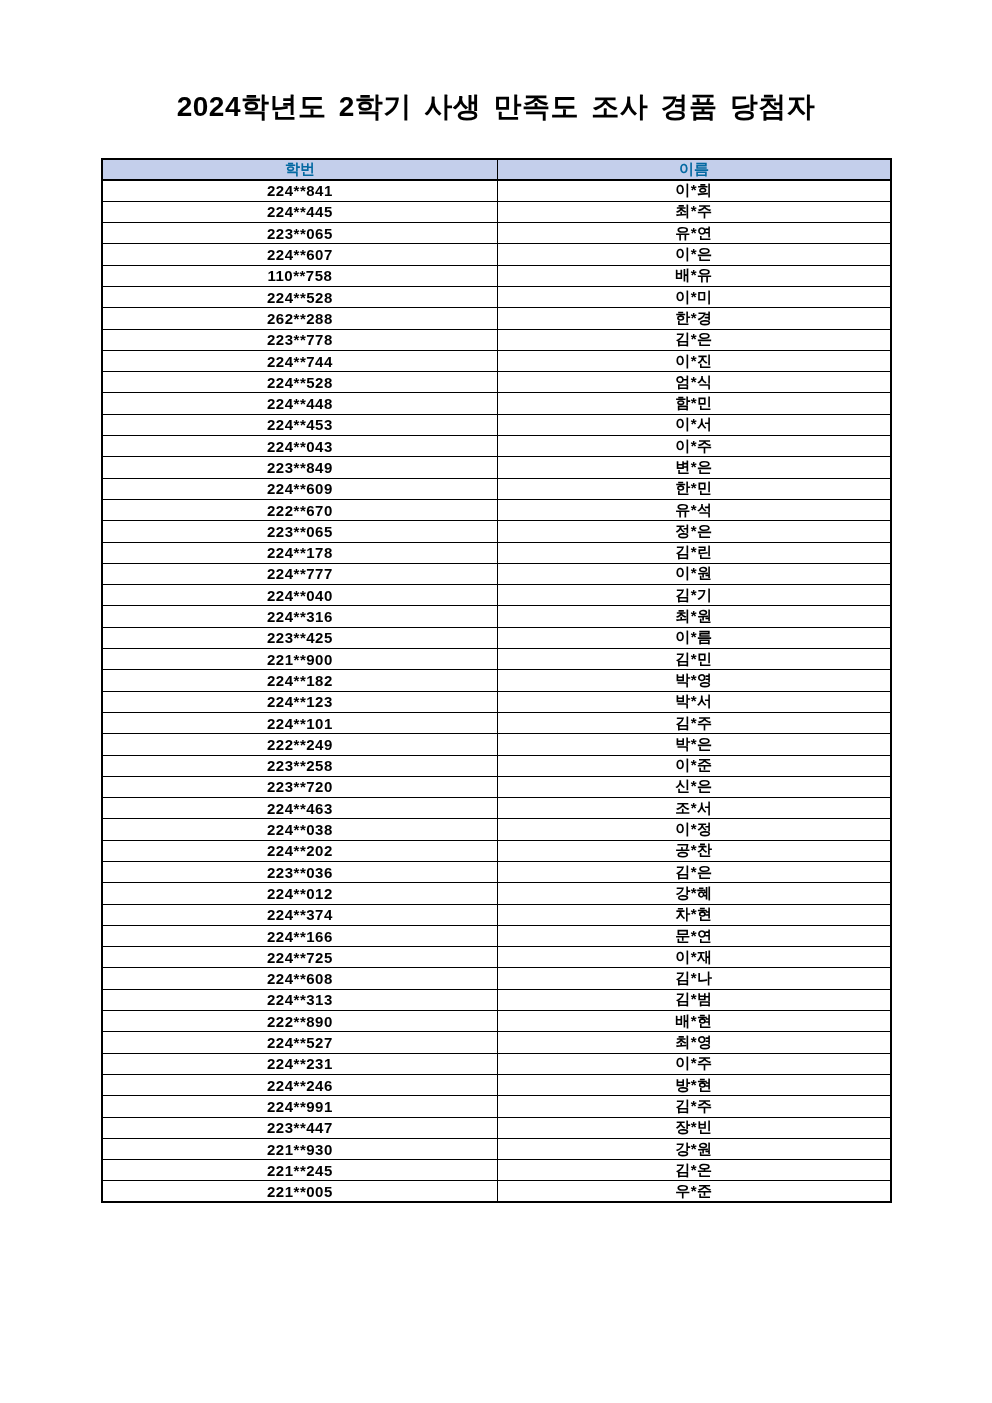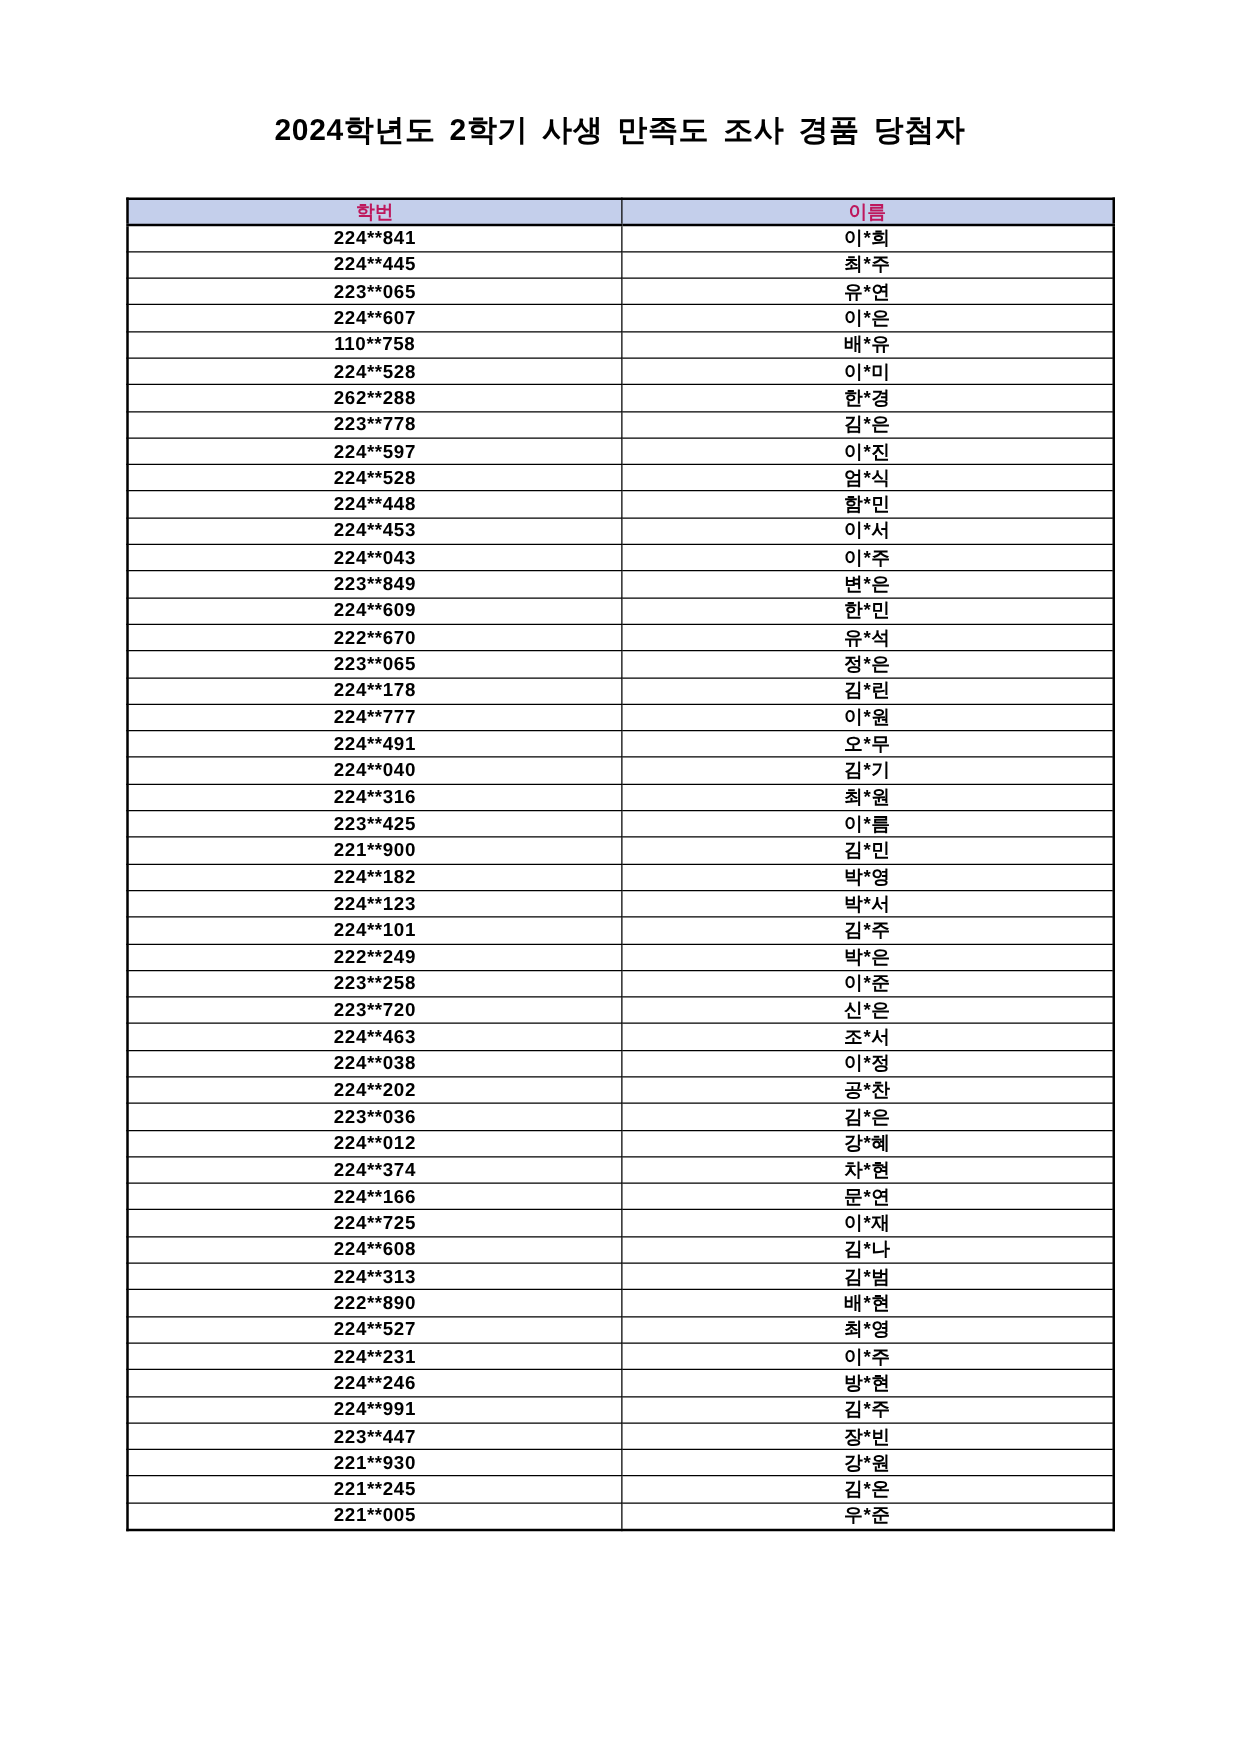--- a/index.html
+++ b/index.html
@@ -9,21 +9,21 @@
     font-family: "Liberation Sans", sans-serif;
   }
   body { height: 1403px; position: relative; }
 
   .page-title {
     position: absolute;
     top: 88px;
     left: 0;
     width: 992px;
     text-align: center;
-    font-size: 24px;
+    font-size: 28px;
     font-weight: bold;
     color: #000000;
     letter-spacing: 0.5px;
     word-spacing: 4px;
   }
 
   table.winners {
     position: absolute;
     top: 158px;
     left: 101px;
@@ -35,21 +35,21 @@
   table.winners col.c1 { width: 50.1%; }
   table.winners col.c2 { width: 49.9%; }
 
   table.winners th {
     background: #c4cfeb;
     border: 1px solid #000000;
     border-bottom: 2px solid #000000;
     height: 21px;
     font-size: 15px;
     font-weight: bold;
-    color: #be185d;
+    color: #0369a1;
     text-align: center;
     vertical-align: middle;
   }
   table.winners td {
     border: 1px solid #000000;
     height: 21.3px;
     font-size: 15px;
     font-weight: bold;
     color: #000000;
     text-align: center;
@@ -105,21 +105,21 @@
         </tr>
         <tr>
           <td>262**288</td>
           <td>한*경</td>
         </tr>
         <tr>
           <td>223**778</td>
           <td>김*은</td>
         </tr>
         <tr>
-          <td>224**597</td>
+          <td>224**744</td>
           <td>이*진</td>
         </tr>
         <tr>
           <td>224**528</td>
           <td>엄*식</td>
         </tr>
         <tr>
           <td>224**448</td>
           <td>함*민</td>
         </tr>
@@ -149,24 +149,20 @@
         </tr>
         <tr>
           <td>224**178</td>
           <td>김*린</td>
         </tr>
         <tr>
           <td>224**777</td>
           <td>이*원</td>
         </tr>
         <tr>
-          <td>224**491</td>
-          <td>오*무</td>
-        </tr>
-        <tr>
           <td>224**040</td>
           <td>김*기</td>
         </tr>
         <tr>
           <td>224**316</td>
           <td>최*원</td>
         </tr>
         <tr>
           <td>223**425</td>
           <td>이*름</td>

